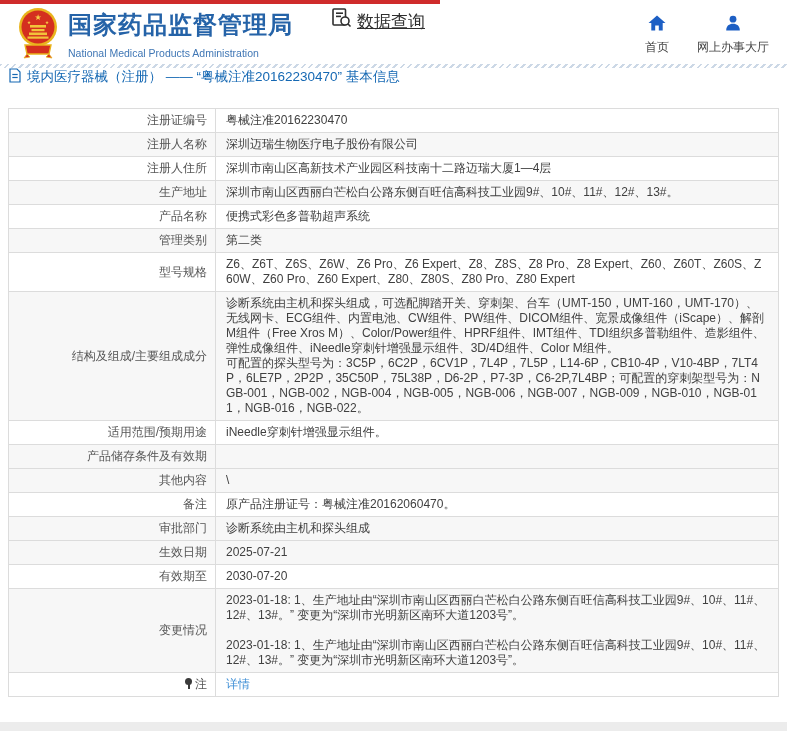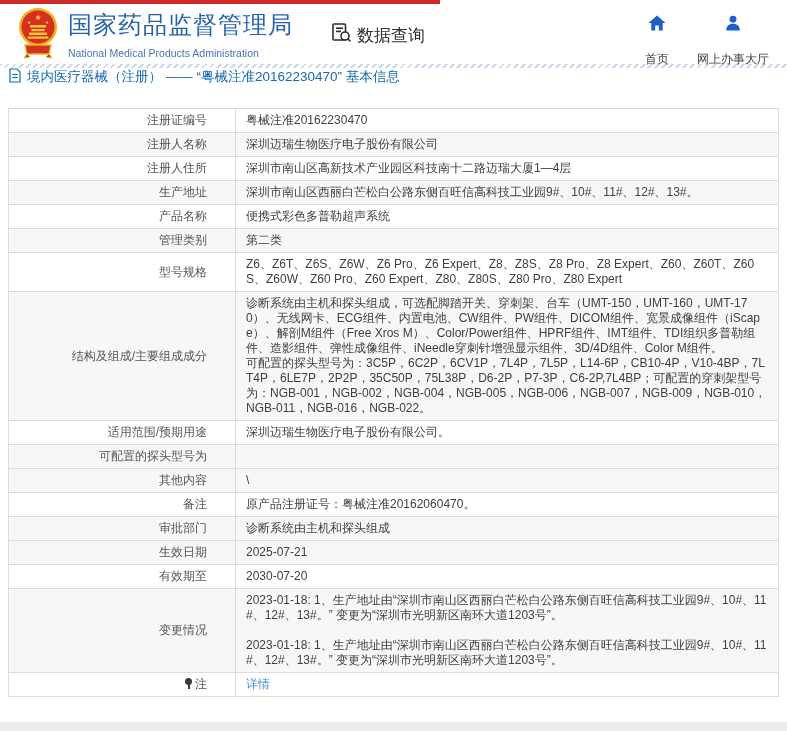--- a/index.html
+++ b/index.html
@@ -8,41 +8,41 @@
     background:#ffffff;
     font-family:"Liberation Sans","DejaVu Sans",sans-serif;
     -webkit-font-smoothing:antialiased;
   }
   .top-red-bar { position:absolute; top:0; left:0; width:440px; height:4px; background:var(--top-bar-red,#cf2b2b); }
 
   
   .header { display:flex; align-items:flex-start; padding:7px 14px 0 18px; height:57px; }
   .emblem { flex:0 0 auto; }
   .agency-block { margin-left:10px; margin-top:4px; }
-  .agency-cn { font-size:24px; font-weight:normal; color:var(--brand-blue,#2563a8); letter-spacing:1px; line-height:28px; }
+  .agency-cn { font-size:24px; font-weight:bold; color:var(--brand-blue,#2563a8); letter-spacing:1px; line-height:28px; }
   .agency-en { font-size:10.5px; color:#4077b5; margin-top:8px; }
-  .data-query { display:flex; align-items:center; margin-left:38px; margin-top:15px; color:#2e2e2e; font-size:17px; }
+  .data-query { display:flex; align-items:flex-end; margin-left:38px; color:#2e2e2e; font-size:17px;text-decoration:underline; }
   .data-query svg { margin-right:5px; }
   .header-nav { margin-left:auto; display:flex; gap:28px; margin-top:8px; padding-right:4px; }
   .nav-item { display:flex; flex-direction:column; align-items:center; cursor:pointer; }
-  .nav-item .nav-label { font-size:12px; color:#444; margin-top:16px; white-space:nowrap; }
+  .nav-item .nav-label { font-size:12px; color:#444; margin-top:4px; white-space:nowrap; }
 
   .hatch-divider { height:4px; width:100%;
     background:repeating-linear-gradient(135deg,#ccd8e6 0 2px,#ffffff 2px 5px); }
 
   
   .breadcrumb { height:40px; display:flex; align-items:flex-start; padding-left:8px;
     color:#1568b3; font-size:13.5px; }
   .breadcrumb svg { margin-right:5px; flex:0 0 auto; }
 
   
   table.reg-table { width:771px; margin-left:8px; border-collapse:collapse; table-layout:fixed;
     font-size:12px; color:#404040; }
   .reg-table td { border:1px solid #dcdcdc; line-height:15px; padding:4px 10px; vertical-align:middle; }
-  .reg-table td.label { width:188px; text-align:right; color:#555; padding-right:28px; }
+  .reg-table td.label { width:188px; text-align:right; color:#555; padding-right:8px; }
   .reg-table td.value { word-break:break-all; }
   .reg-table tr.odd  { background:#ffffff; }
   .reg-table tr.even { background:#f7f7f7; }
   .para { min-height:15px; }
   a.detail-link { color:var(--link-blue,#3f8fd6); text-decoration:none; cursor:pointer; }
 
   .pin-icon { display:inline-block; width:7px; height:11px; position:relative; margin-right:3px; vertical-align:-1px; }
   .pin-icon::before { content:""; position:absolute; left:0; top:0; width:7px; height:7px; border-radius:50%; background:#3a3a3a; }
   .pin-icon::after  { content:""; position:absolute; left:2.5px; top:6px; width:2px; height:5px; background:#3a3a3a; }
 
@@ -155,24 +155,24 @@
       </tr>
       <tr class="even">
         <td class="label"><span>结构及组成/主要组成成分</span></td>
         <td class="value">
           <div class="para">诊断系统由主机和探头组成，可选配脚踏开关、穿刺架、台车（UMT-150，UMT-160，UMT-170）、无线网卡、ECG组件、内置电池、CW组件、PW组件、DICOM组件、宽景成像组件（iScape）、解剖M组件（Free Xros M）、Color/Power组件、HPRF组件、IMT组件、TDI组织多普勒组件、造影组件、弹性成像组件、iNeedle穿刺针增强显示组件、3D/4D组件、Color M组件。</div>
           <div class="para">可配置的探头型号为：3C5P，6C2P，6CV1P，7L4P，7L5P，L14-6P，CB10-4P，V10-4BP，7LT4P，6LE7P，2P2P，35C50P，75L38P，D6-2P，P7-3P，C6-2P,7L4BP；可配置的穿刺架型号为：NGB-001，NGB-002，NGB-004，NGB-005，NGB-006，NGB-007，NGB-009，NGB-010，NGB-011，NGB-016，NGB-022。</div>
         </td>
       </tr>
       <tr class="odd">
         <td class="label"><span>适用范围/预期用途</span></td>
-        <td class="value"><span>深圳迈瑞生物医疗电子股份有限公司。</span></td>
-      </tr>
-      <tr class="even">
-        <td class="label"><span>可配置的探头型号为</span></td>
+        <td class="value"><span>iNeedle穿刺针增强显示组件。</span></td>
+      </tr>
+      <tr class="even">
+        <td class="label"><span>产品储存条件及有效期</span></td>
         <td class="value"><span></span></td>
       </tr>
       <tr class="even">
         <td class="label"><span>其他内容</span></td>
         <td class="value"><span>\</span></td>
       </tr>
       <tr class="odd">
         <td class="label"><span>备注</span></td>
         <td class="value"><span>原产品注册证号：粤械注准20162060470。</span></td>
       </tr>

